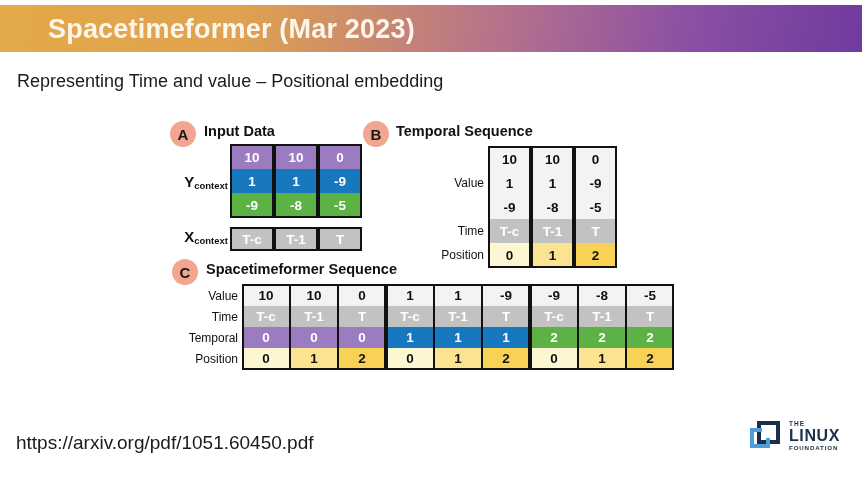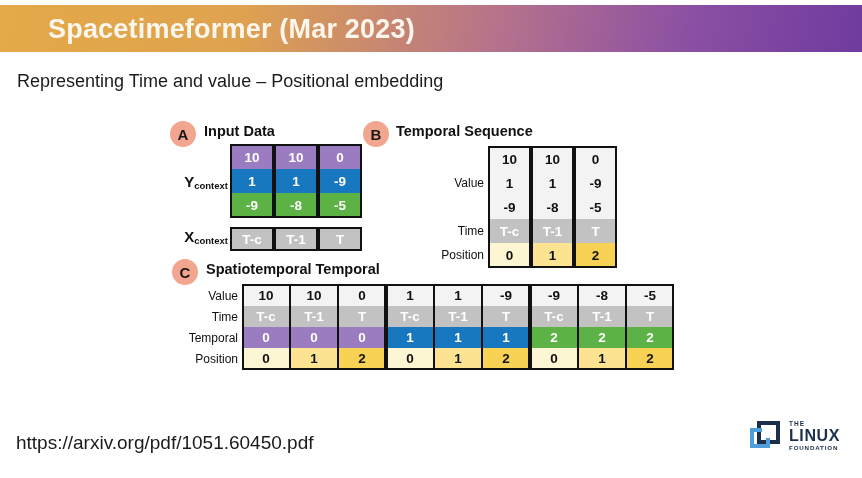--- a/index.html
+++ b/index.html
@@ -232,21 +232,21 @@
     <div class="cell" style="left: 575px; top: 243px; width: 41px; height: 24px; background: rgb(248, 210, 84); color: rgb(17, 17, 17);">2</div>
     <div class="colborder" style="left: 488px; top: 146px; width: 43px; height: 122px;"></div>
     <div class="colborder" style="left: 531px; top: 146px; width: 43px; height: 122px;"></div>
     <div class="colborder" style="left: 574px; top: 146px; width: 43px; height: 122px;"></div>
     <div class="rowlabel" style="left: 400px; top: 171px; width: 84px; height: 24px;">Value</div>
     <div class="rowlabel" style="left: 400px; top: 219px; width: 84px; height: 24px;">Time</div>
     <div class="rowlabel" style="left: 400px; top: 243px; width: 84px; height: 24px;">Position</div>
   </div>
 
 <div class="badge" style="left:172px; top:259px;">C</div>
-<div class="panel-title" style="left:206px; top:261px;">Spatiotemporal Temporal</div>
+<div class="panel-title" style="left:206px; top:261px;">Spacetimeformer Sequence</div>
 <div id="panel-c">
     <div class="cell" style="left: 243px; top: 285px; width: 46px; height: 21px; background: rgb(243, 243, 243); color: rgb(17, 17, 17);">10</div>
     <div class="cell" style="left: 291px; top: 285px; width: 46px; height: 21px; background: rgb(243, 243, 243); color: rgb(17, 17, 17);">10</div>
     <div class="cell" style="left: 339px; top: 285px; width: 46px; height: 21px; background: rgb(243, 243, 243); color: rgb(17, 17, 17);">0</div>
     <div class="cell" style="left: 387px; top: 285px; width: 46px; height: 21px; background: rgb(243, 243, 243); color: rgb(17, 17, 17);">1</div>
     <div class="cell" style="left: 435px; top: 285px; width: 46px; height: 21px; background: rgb(243, 243, 243); color: rgb(17, 17, 17);">1</div>
     <div class="cell" style="left: 483px; top: 285px; width: 46px; height: 21px; background: rgb(243, 243, 243); color: rgb(17, 17, 17);">-9</div>
     <div class="cell" style="left: 531px; top: 285px; width: 46px; height: 21px; background: rgb(243, 243, 243); color: rgb(17, 17, 17);">-9</div>
     <div class="cell" style="left: 579px; top: 285px; width: 46px; height: 21px; background: rgb(243, 243, 243); color: rgb(17, 17, 17);">-8</div>
     <div class="cell" style="left: 627px; top: 285px; width: 46px; height: 21px; background: rgb(243, 243, 243); color: rgb(17, 17, 17);">-5</div>

